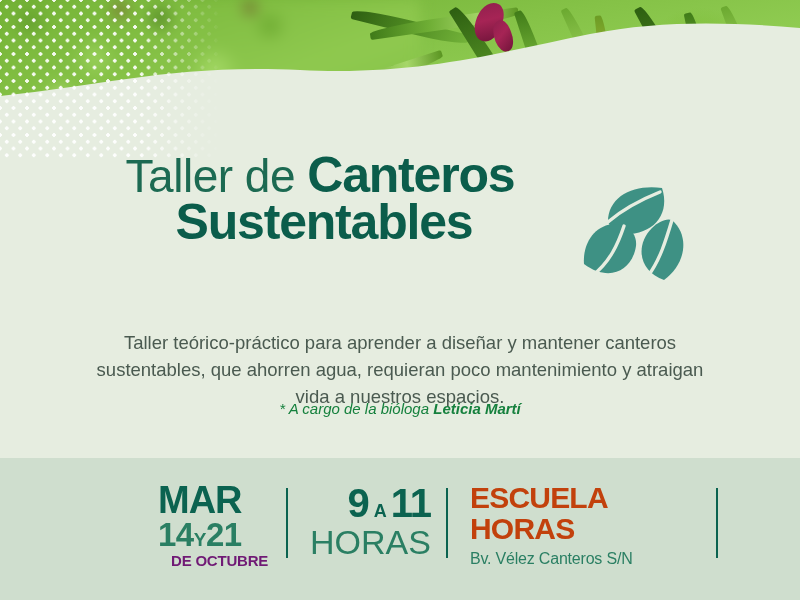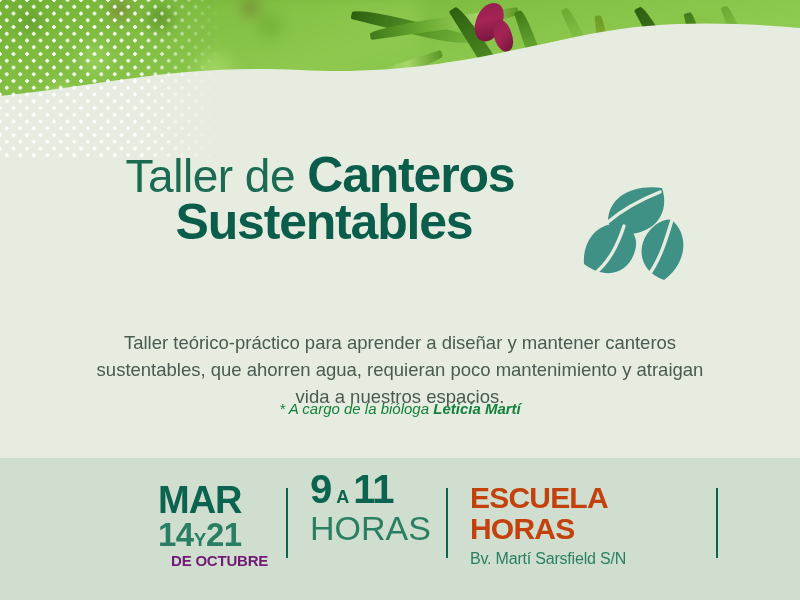--- a/index.html
+++ b/index.html
@@ -166,21 +166,21 @@
   .d-days {
     font-size: 33px; font-weight: 700; letter-spacing: -0.5px;
     line-height: 1.02; display: block; color: #2A7F63;
   }
   .d-days .y { font-size: 19px; font-weight: 700; }
   .d-month {
     font-size: 15px; font-weight: 700; letter-spacing: -0.2px;
     line-height: 1.2; display: block; color: #701a75; margin-left: 13px;
   }
 
-  .col-time { left: 310px; top: 12px; text-align: left; }
+  .col-time { left: 310px; top: 26px; text-align: right; }
   .t-range {
     display: block; line-height: 0.98; color: #0B6350;
     letter-spacing: -1px;
   }
   .t-range .num { font-size: 40px; font-weight: 700; }
   .t-range .a { font-size: 18px; font-weight: 700; padding: 0 5px; }
   .t-horas {
     display: block; font-size: 34px; font-weight: 400;
     letter-spacing: 0px; line-height: 1.12; color: #2A7F63;
   }
@@ -284,20 +284,20 @@
       <div class="col col-time">
         <span class="t-range"><span class="num">9</span><span class="a">A</span><span class="num">11</span></span>
         <span class="t-horas">HORAS</span>
       </div>
 
       <div class="divider div-2"></div>
 
       <div class="col col-place">
         <span class="p-line">ESCUELA</span>
         <span class="p-line">HORAS</span>
-        <span class="p-addr">Bv. Martí Sarsfield  S/N</span>
+        <span class="p-addr">Bv. Vélez Canteros  S/N</span>
       </div>
 
       <div class="divider div-3"></div>
     </div>
   </div>
 
 </div>
 
 </body></html>

